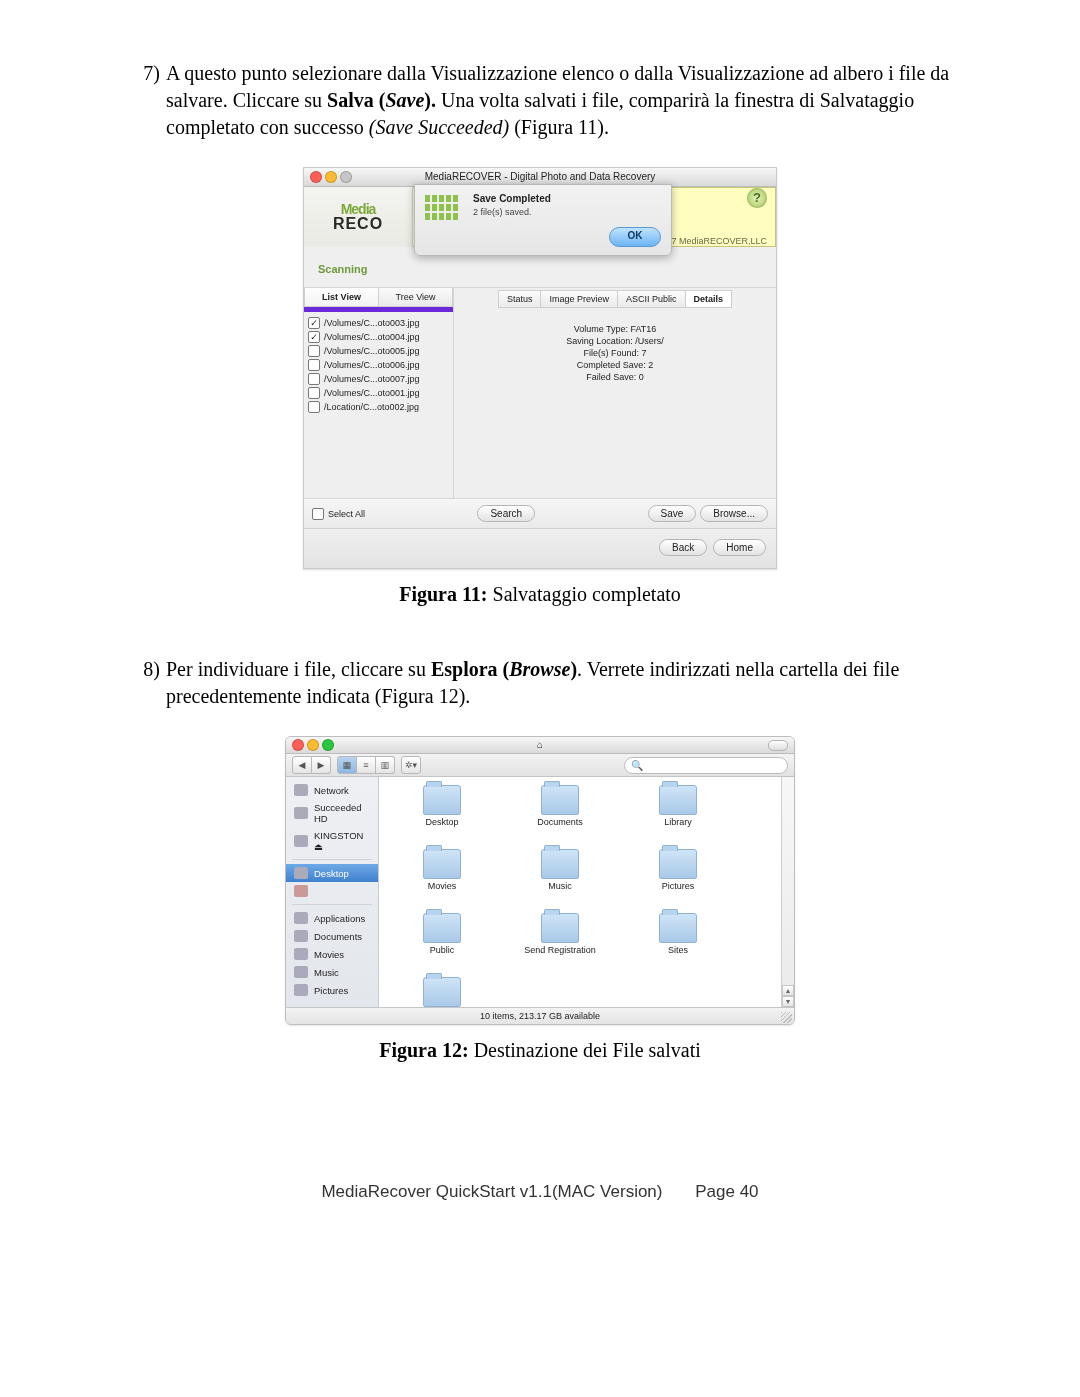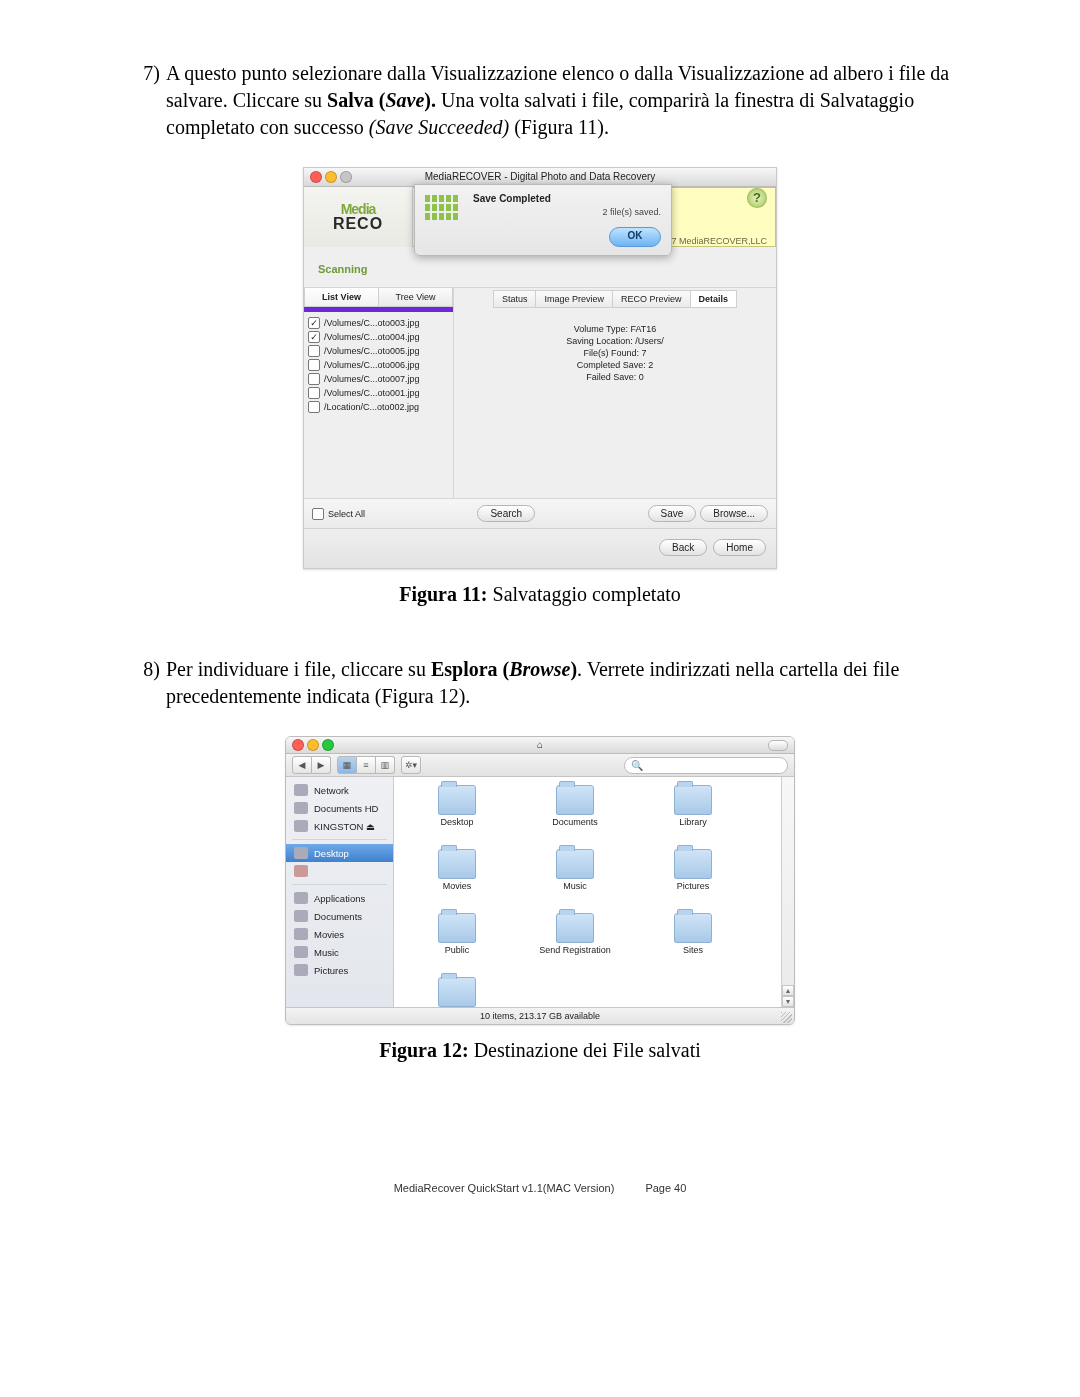--- a/index.html
+++ b/index.html
@@ -102,21 +102,21 @@
   
   .mr-dialog {
     position:absolute; top:-3px; left:110px; width:258px;
     background: linear-gradient(#f2f2f2,#e6e6e6);
     border:1px solid #b9b9b9; border-radius:0 0 6px 6px;
     padding:8px 10px 10px 58px; box-sizing:border-box;
     box-shadow:0 2px 8px rgba(0,0,0,0.3);
     z-index:5;
   }
   .mr-dialog .dlg-title{font-weight:bold;font-size:10px;margin-bottom:3px;}
-  .mr-dialog .dlg-msg{font-size:9px;color:#444;text-align:right;}
+  .mr-dialog .dlg-msg{font-size:9px;color:#444;}
   .mr-dialog-ok{
     position:absolute; right:10px; bottom:8px;
     width:50px; height:18px; border-radius:10px;
     background:linear-gradient(#bfe3ff,#6cb4f3);
     border:1px solid #5a99d6; color:#103a66;
     font-size:10px; line-height:16px; text-align:center; font-weight:bold;
   }
   .mr-dialog-icon{
     position:absolute; left:10px; top:10px; width:36px; height:30px;
     display:grid; grid-template-columns:repeat(5,5px); grid-template-rows:repeat(3,7px);
@@ -211,21 +211,21 @@
   .tb-btn.single{ border-radius:3px; }
   .tb-btn.active{ background:linear-gradient(#b8d3ee,#8db8e4); }
   .tb-search{
     margin-left:auto; height:15px; width:150px;
     border:1px solid #bcbcbc; border-radius:9px;
     background:#fff; display:flex; align-items:center; padding:0 6px;
     color:#999;
   }
   .finder-body{ display:flex; height:230px; }
   .sidebar{
-    width:108px; background:linear-gradient(#eef0f4,#e3e6ec);
+    width:93px; background:linear-gradient(#eef0f4,#e3e6ec);
     border-right:1px solid #c8cbd1; box-sizing:border-box;
     padding:4px 0; overflow:hidden;
   }
   .sb-item{
     display:flex; align-items:center; gap:6px;
     padding:3px 6px 3px 8px; font-size:9.5px;
   }
   .sb-item.sel{ background:linear-gradient(#6fa9e6,#3f81cf); color:#fff; }
   .sb-icon{ width:14px; height:12px; border-radius:2px; background:#aab; flex:0 0 14px;}
   .sb-sep{ height:1px; background:#cfd3da; margin:4px 6px; }
@@ -262,21 +262,21 @@
     border-top:1px solid #c6c6c6; font-size:9px; text-align:center; line-height:16px;
     position:relative;
   }
   .finder-status .grip{
     position:absolute; right:2px; bottom:1px; width:11px; height:11px;
     background:repeating-linear-gradient(135deg,#bbb 0 1px,transparent 1px 3px);
   }
 
   .page-footer{
     text-align:center; font-family:Arial,Helvetica,sans-serif;
-    font-size:11px; color:#333; margin-top:120px;
+    font-size:17px; color:#333; margin-top:120px;
   }
   .page-footer .pg{ margin-left:28px; }
 </style>
 </head>
 <body>
 
 <div class="page">
 
   <div class="step">
     <span class="step-num">7)</span>
@@ -368,21 +368,21 @@
                 <div class="file-row">
                   <span class="chk"></span>
                   <span>/Location/C...oto002.jpg</span>
                 </div>
               </div>
           </div>
           <div class="mr-right">
             <div class="detail-tabs">
               <div class="detail-tab">Status</div>
               <div class="detail-tab">Image Preview</div>
-              <div class="detail-tab">RECO Preview</div>
+              <div class="detail-tab">ASCII Public</div>
               <div class="detail-tab active">Details</div>
             </div>
             <div class="details-body">
               <div>Volume Type:  FAT16</div>
               <div>Saving  Location:  /Users/</div>
               <div>File(s) Found:  7</div>
               <div>Completed Save:  2</div>
               <div>Failed Save:  0</div>
             </div>
           </div>
@@ -444,21 +444,21 @@
         </div>
       </div>
       <div class="finder-body">
         <div class="sidebar" id="finder-sidebar">
             <div class="sb-item">
               <span class="sb-icon"></span>
               <span>Network</span>
             </div>
             <div class="sb-item">
               <span class="sb-icon"></span>
-              <span>Documents HD</span>
+              <span>Succeeded HD</span>
             </div>
             <div class="sb-item">
               <span class="sb-icon"></span>
               <span>KINGSTON  ⏏</span>
             </div>
             <div class="sb-sep"></div>
             <div class="sb-item sel">
               <span class="sb-icon"></span>
               <span>Desktop</span>
             </div>

